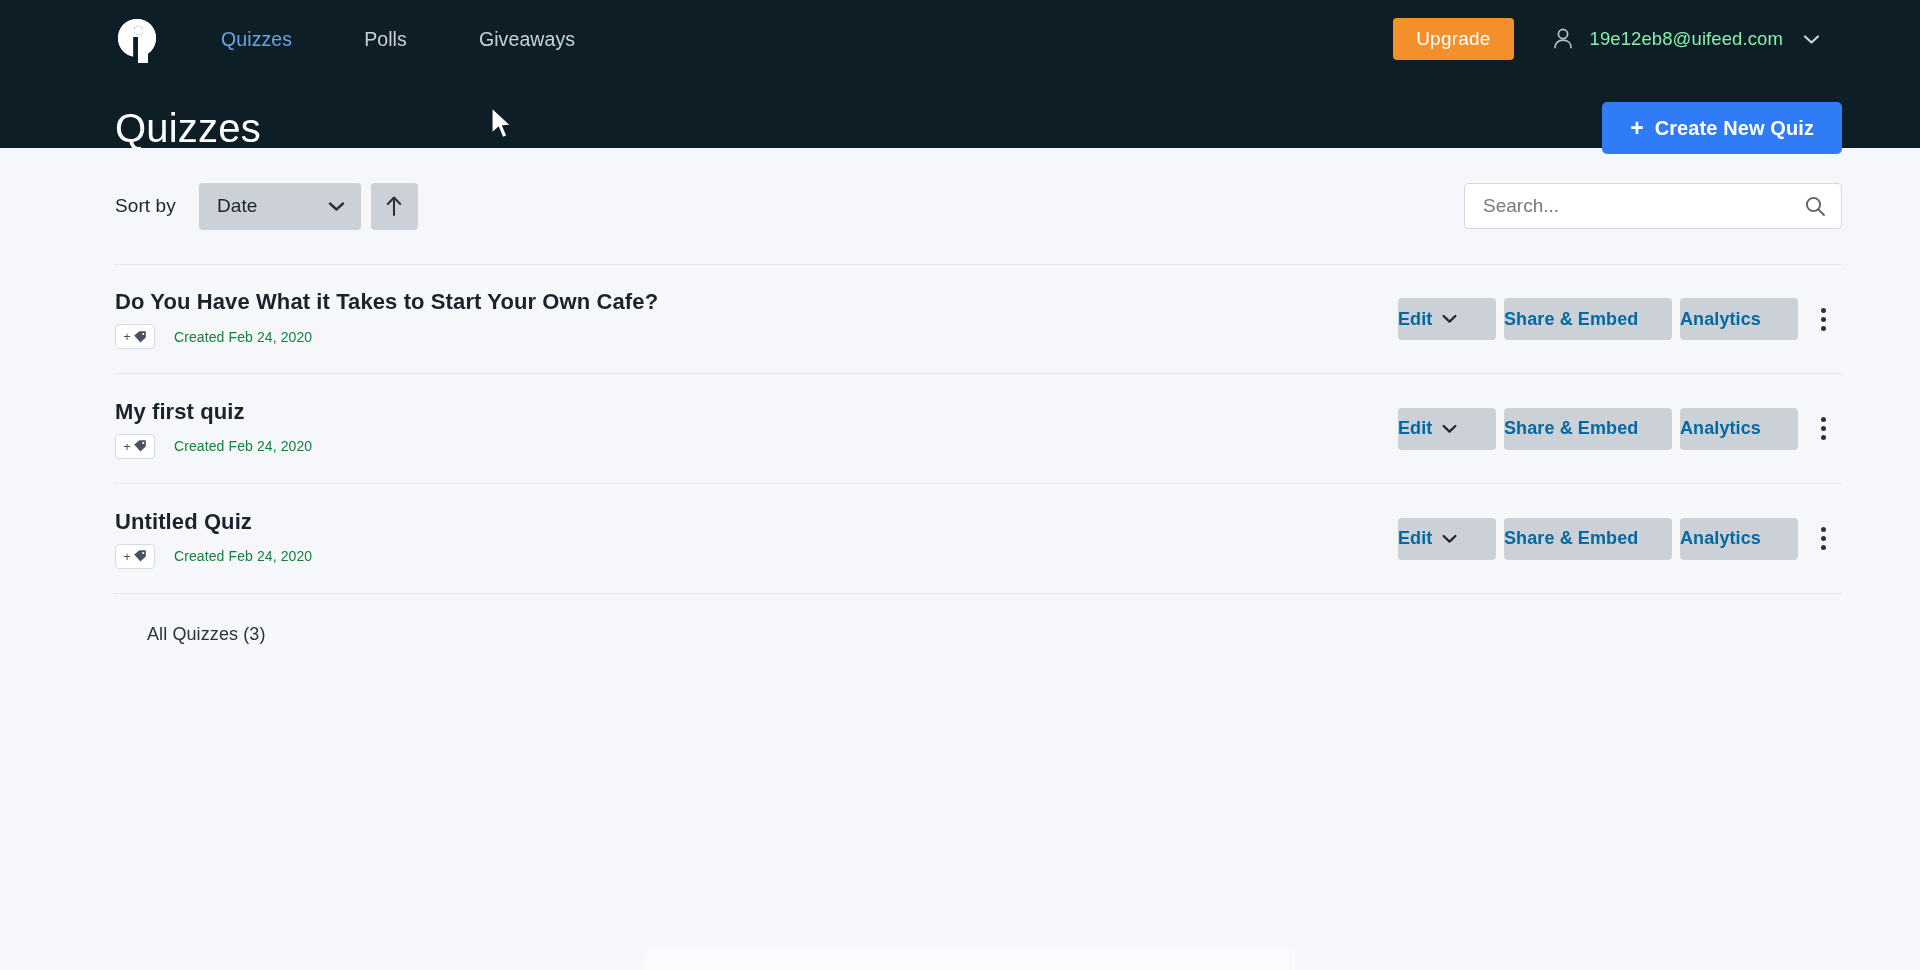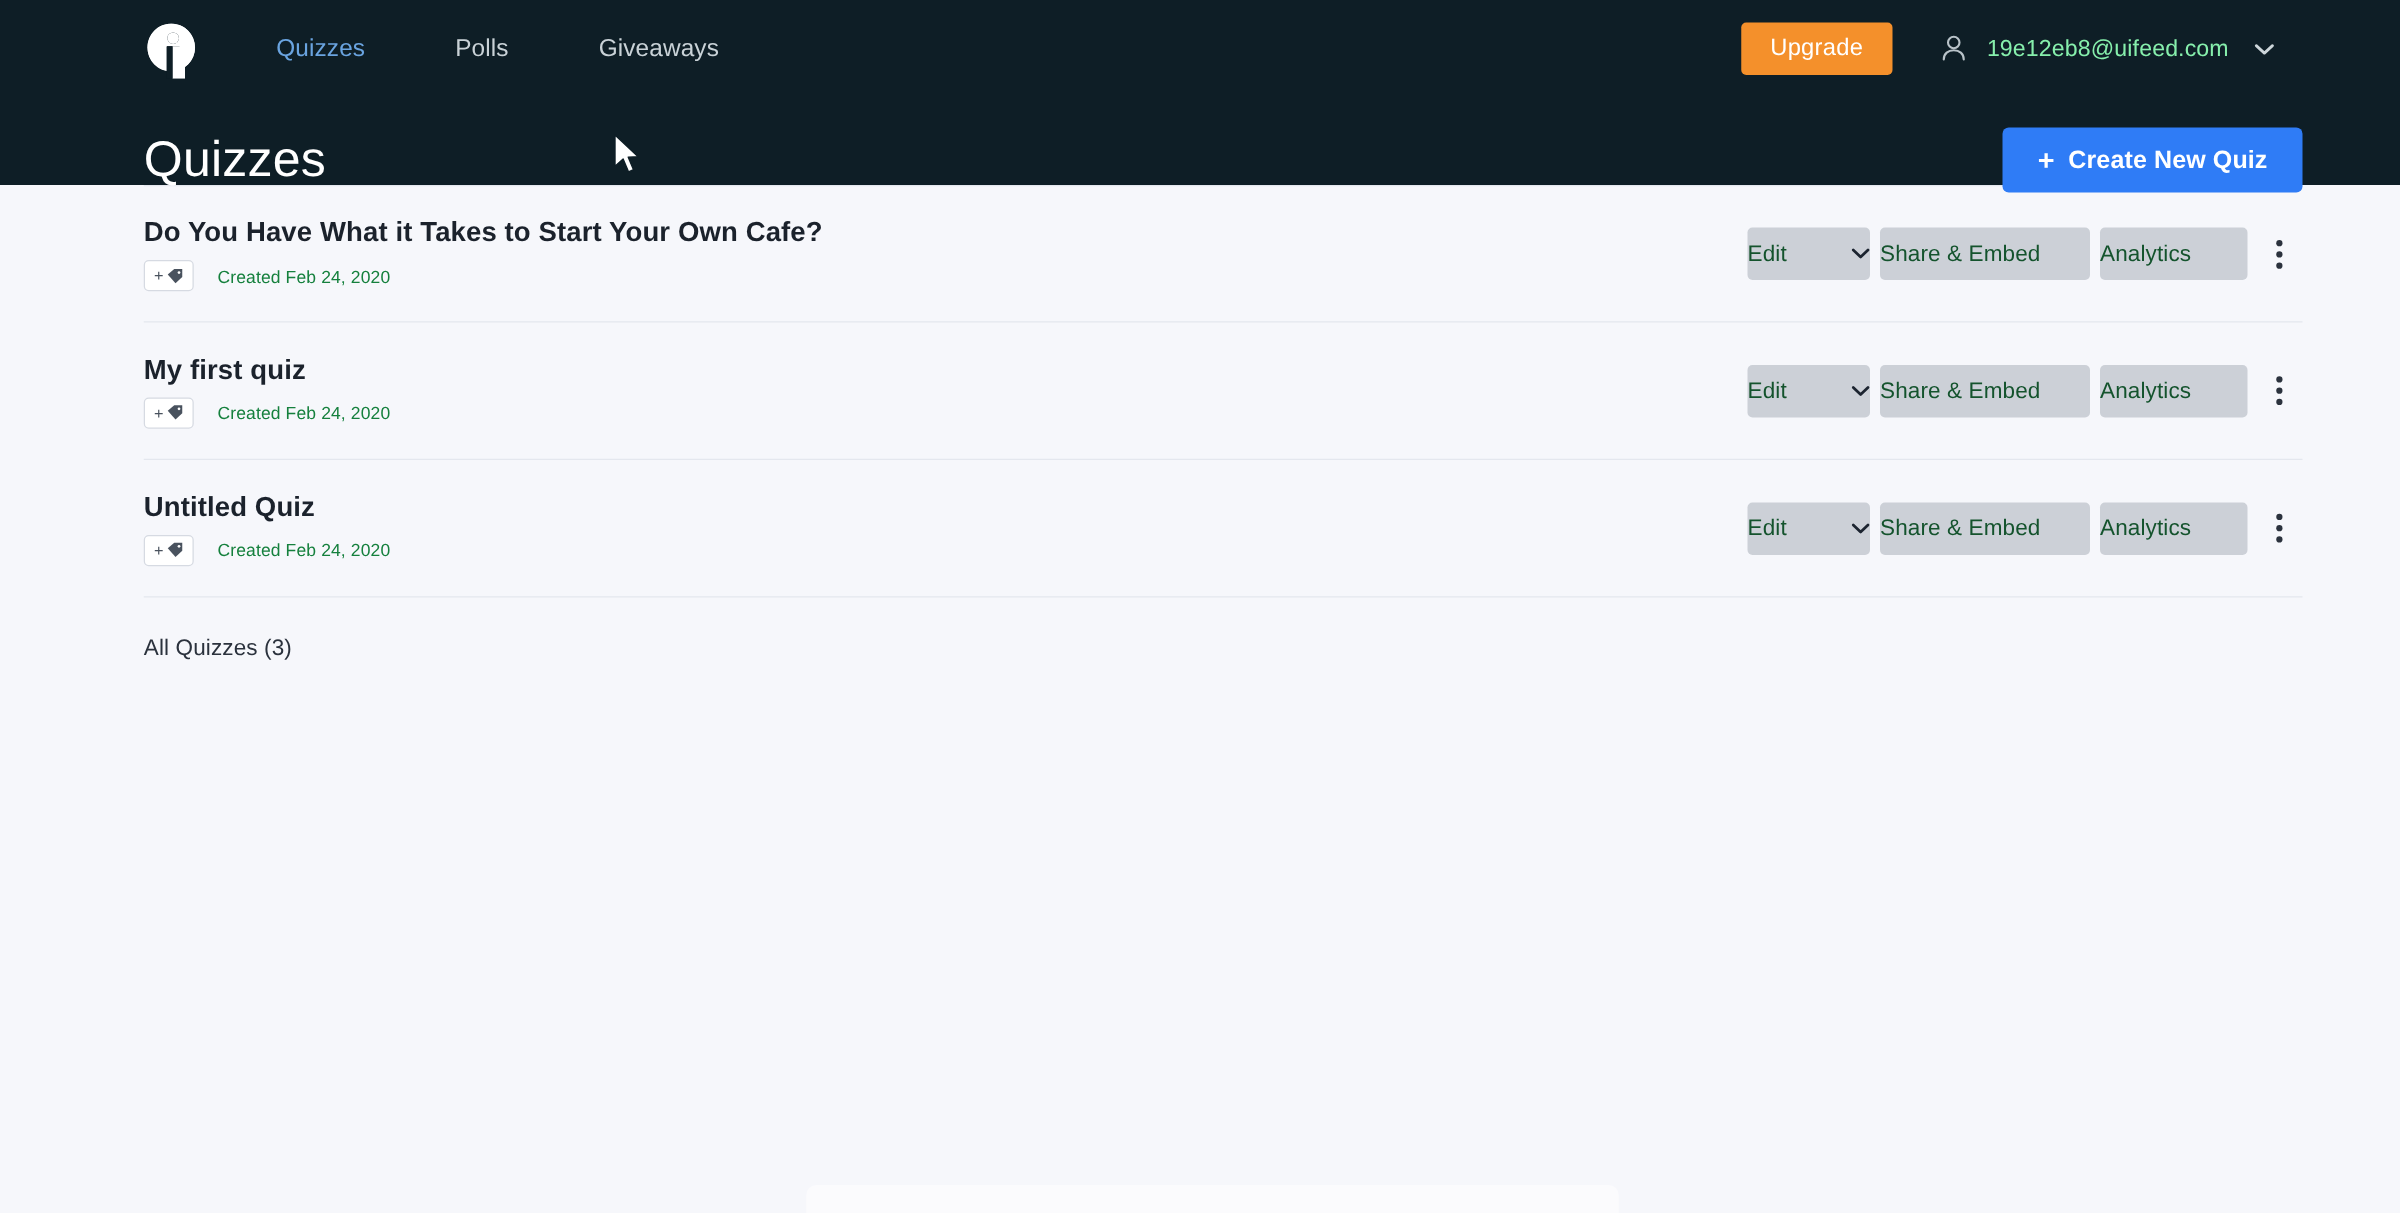--- a/index.html
+++ b/index.html
@@ -232,27 +232,27 @@
     text-align: center;
   }
 
   .quiz-actions { display: flex; align-items: center; }
   .act-btn {
     background: #ccd0d7;
     border: none;
     border-radius: 4px;
     height: 42px;
     font-size: 18px;
-    font-weight: 400;
-    color: #14532d;
+    font-weight: 700;
+    color: #0369a1;
     font-family: "Liberation Sans", sans-serif;
     cursor: pointer;
     display: flex;
     align-items: center;
-    justify-content: space-between;
+    justify-content: flex-start;
     letter-spacing: 0.1px;
   }
   .act-edit { width: 98px; gap: 10px; }
   .act-share { width: 168px; margin-left: 8px; }
   .act-analytics { width: 118px; margin-left: 8px; }
   .kebab {
     width: 38px;
     height: 42px;
     margin-left: 6px;
     display: flex;
@@ -265,20 +265,21 @@
   .kebab span {
     width: 5px; height: 5px; border-radius: 50%;
     background: #2b323d; display: block;
   }
 
   .all-quizzes {
     font-size: 18px;
     color: #2b323d;
     padding-top: 30px;
     letter-spacing: 0.1px;
+    margin-left: 32px;
   }
 
   
   .bottom-ghost {
     position: absolute;
     left: 645px;
     top: 948px;
     width: 650px;
     height: 40px;
     background: #fbfbfd;
@@ -337,20 +338,45 @@
     <div class="page-title">Quizzes</div>
     <button class="create-btn">
       <span class="plus">+</span>
       <span>Create New Quiz</span>
     </button>
   </div>
 </div>
 
 <div class="content">
 
+  <div class="toolbar">
+    <div class="sort-group">
+      <span class="sort-label">Sort by</span>
+      <div class="sort-select">
+        <span class="sort-select-value">Date</span>
+        <svg width="17" height="11" viewBox="0 0 17 11">
+          <path d="M2 2.5 L8.5 8.5 L15 2.5" fill="none" stroke="#2b323d" stroke-width="2.4" stroke-linecap="round" stroke-linejoin="round"></path>
+        </svg>
+      </div>
+      <div class="sort-dir-btn">
+        <svg width="18" height="22" viewBox="0 0 18 22">
+          <path d="M9 20 L9 3" stroke="#2b323d" stroke-width="2.1" stroke-linecap="round"></path>
+          <path d="M2.8 9 L9 2.6 L15.2 9" fill="none" stroke="#2b323d" stroke-width="2.1" stroke-linecap="round" stroke-linejoin="round"></path>
+        </svg>
+      </div>
+    </div>
+
+    <div class="search-wrap">
+      <input class="search-input" type="text" placeholder="Search..." style="">
+      <svg width="24" height="24" viewBox="0 0 24 24">
+        <circle cx="10.5" cy="10.5" r="6.6" fill="none" stroke="#5c636e" stroke-width="1.9"></circle>
+        <path d="M15.6 15.6 L21 21" stroke="#5c636e" stroke-width="1.9" stroke-linecap="round"></path>
+      </svg>
+    </div>
+  </div>
 
   <div>
 
     <div class="quiz-row">
       <div class="quiz-info">
         <div class="quiz-title">Do You Have What it Takes to Start Your Own Cafe?</div>
         <div class="quiz-meta">
           <div class="tag-btn">
             <span class="tplus">+</span>
             <svg width="14" height="14" viewBox="0 0 14 14">

